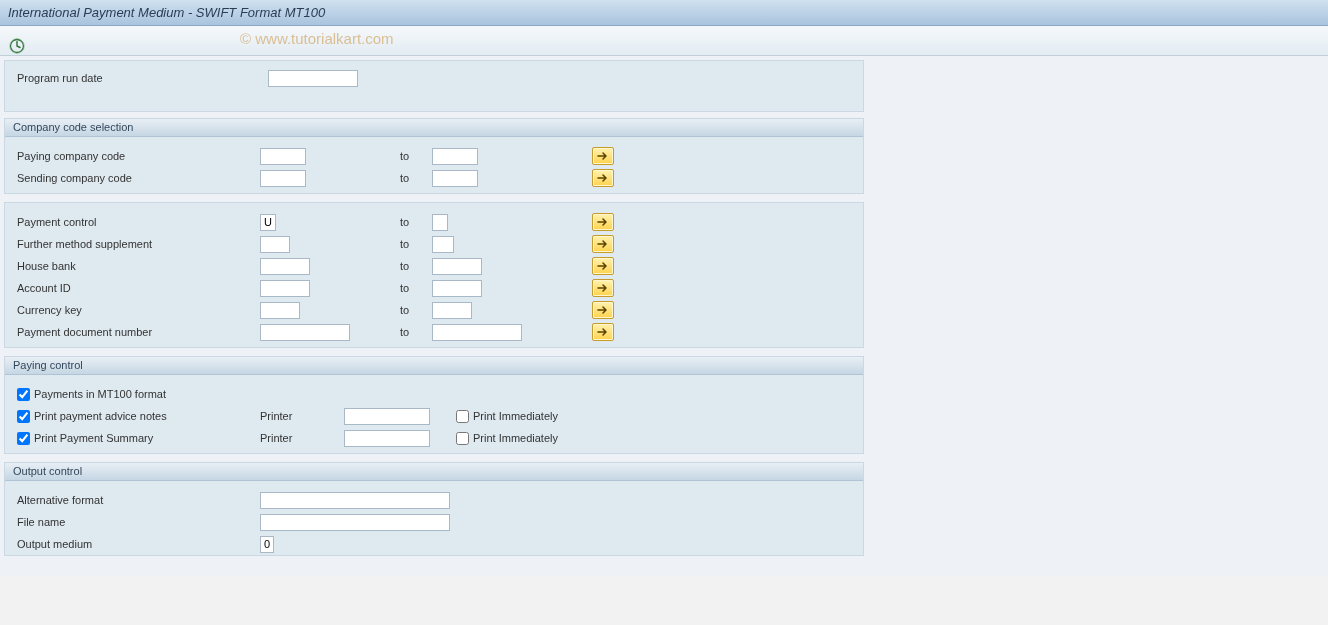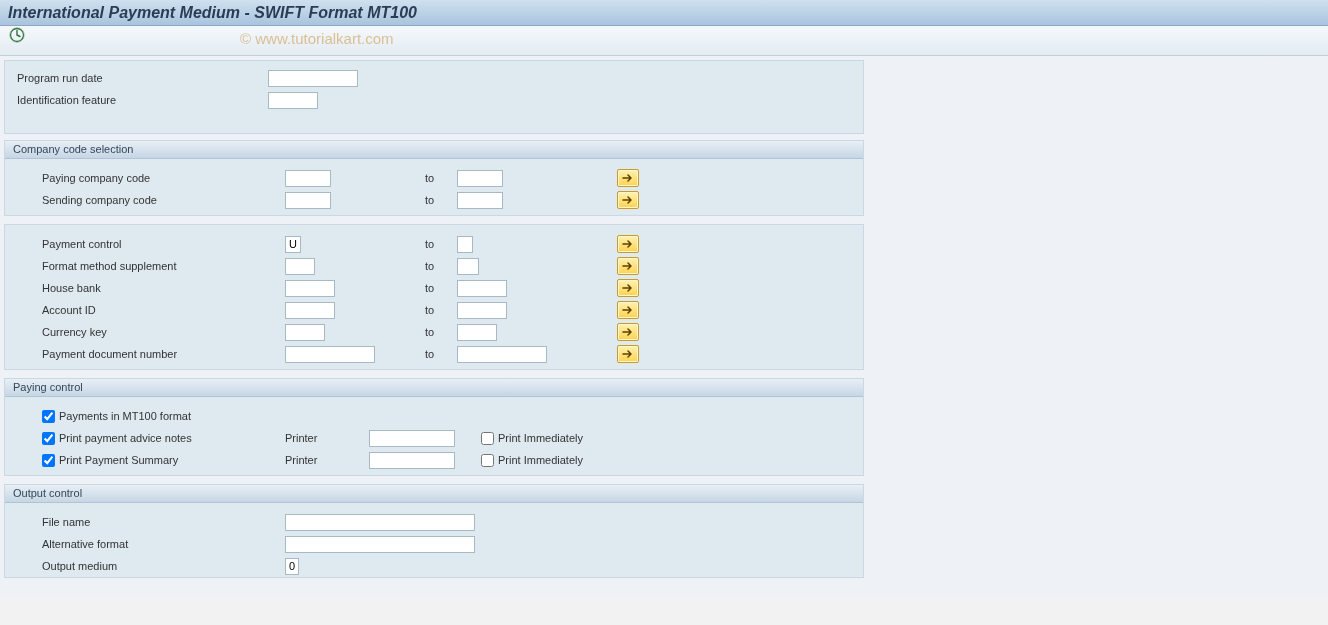--- a/index.html
+++ b/index.html
@@ -15,29 +15,29 @@
   }
   .title-bar {
     background: linear-gradient(to bottom, #cfe0ef 0%, #a9c4de 100%);
     border-bottom: 1px solid #8aa9c6;
     height: 26px;
     display:flex; align-items:center;
     padding-left: 8px;
   }
   .title-bar-text {
     font-style: italic;
-    font-weight: bold;
-    font-size: 16px;
+    font-weight: normal;
+    font-size: 13px;
     color: #2a3d55;
   }
   .toolbar {
     background: linear-gradient(to bottom,#f5f8fb 0%, #e3ecf2 100%);
     border-bottom: 1px solid #c0cfda;
     height: 30px;
-    display:flex; align-items:flex-start;
+    display:flex; align-items:flex-end;
     padding-left:8px;
     position: relative;
   }
   .execute-icon {
     width:18px; height:18px;
     display:flex; align-items:center; justify-content:center;
     cursor:pointer;
   }
   .execute-icon svg { width:16px; height:16px; }
   .watermark {
@@ -67,21 +67,21 @@
     width: 860px;
   }
   .group-header {
     background: linear-gradient(to bottom,#e8eff5 0%, #c6d6e4 100%);
     border-bottom:1px solid #b0c4d6;
     padding:2px 8px 3px 8px;
     font-size:11px;
     color:#33475b;
   }
   .group-body {
-    padding: 8px 8px 4px 25px;
+    padding: 8px 8px 4px 0;
     border-radius: 28px;
   }
   .row {
     display:flex;
     align-items:center;
     height:22px;
   }
   .label {
     width: 255px;
     padding-left:4px;
@@ -155,24 +155,20 @@
   <span class="watermark">© www.tutorialkart.com</span>
 </div>
 
 <div class="content">
 
   <div class="plain-group">
     <div class="row">
       <span class="label">Program run date</span>
       <input type="text" class="sap w-date" value="" style="">
     </div>
-    <div class="row">
-      <span class="label">Identification feature</span>
-      <input type="text" class="sap w-id" value="" style="">
-    </div>
   </div>
 
   <div class="group-box">
     <div class="group-header">Company code selection</div>
     <div class="group-body">
       <div class="row">
         <span class="label label-indent">Paying company code</span>
         <div class="grid-range">
           <span class="from-cell"><input type="text" class="sap w-cc" value="" style=""></span>
           <span class="to-word">to</span>
@@ -209,21 +205,21 @@
           <span class="to-word">to</span>
           <span class="to-cell"><input type="text" class="sap w-to-ch" value="" style=""></span>
           <span class="more-btn">
             <svg viewBox="0 0 12 10">
                 <path d="M1 5 H8 M6 2 L9 5 L6 8" stroke="#5a4200" stroke-width="1.5" fill="none" stroke-linecap="round" stroke-linejoin="round"></path>
               </svg>
           </span>
         </div>
       </div>
       <div class="row">
-        <span class="label label-indent">Format method supplement</span>
+        <span class="label label-indent">Further method supplement</span>
         <div class="grid-range">
           <span class="from-cell"><input type="text" class="sap w-ms" value="" style=""></span>
           <span class="to-word">to</span>
           <span class="to-cell"><input type="text" class="sap w-to-ms" value="" style=""></span>
           <span class="more-btn">
             <svg viewBox="0 0 12 10">
                 <path d="M1 5 H8 M6 2 L9 5 L6 8" stroke="#5a4200" stroke-width="1.5" fill="none" stroke-linecap="round" stroke-linejoin="round"></path>
               </svg>
           </span>
         </div>
@@ -324,27 +320,27 @@
           <span>Print Immediately</span>
         </label>
       </div>
     </div>
   </div>
 
   <div class="group-box" style="margin-bottom:16px;">
     <div class="group-header">Output control</div>
     <div class="group-body" style="padding-bottom:0;">
       <div class="row">
+        <span class="label label-indent">Alternative format</span>
+        <input type="text" class="sap w-long" value="" style="">
+      </div>
+      <div class="row">
         <span class="label label-indent">File name</span>
         <input type="text" class="sap w-long" value="" style="">
       </div>
       <div class="row">
-        <span class="label label-indent">Alternative format</span>
-        <input type="text" class="sap w-long" value="" style="">
-      </div>
-      <div class="row">
         <span class="label label-indent">Output medium</span>
         <input type="text" class="sap w-med" value="0" style="">
       </div>
     </div>
   </div>
 
 </div>
 
 </body></html>

